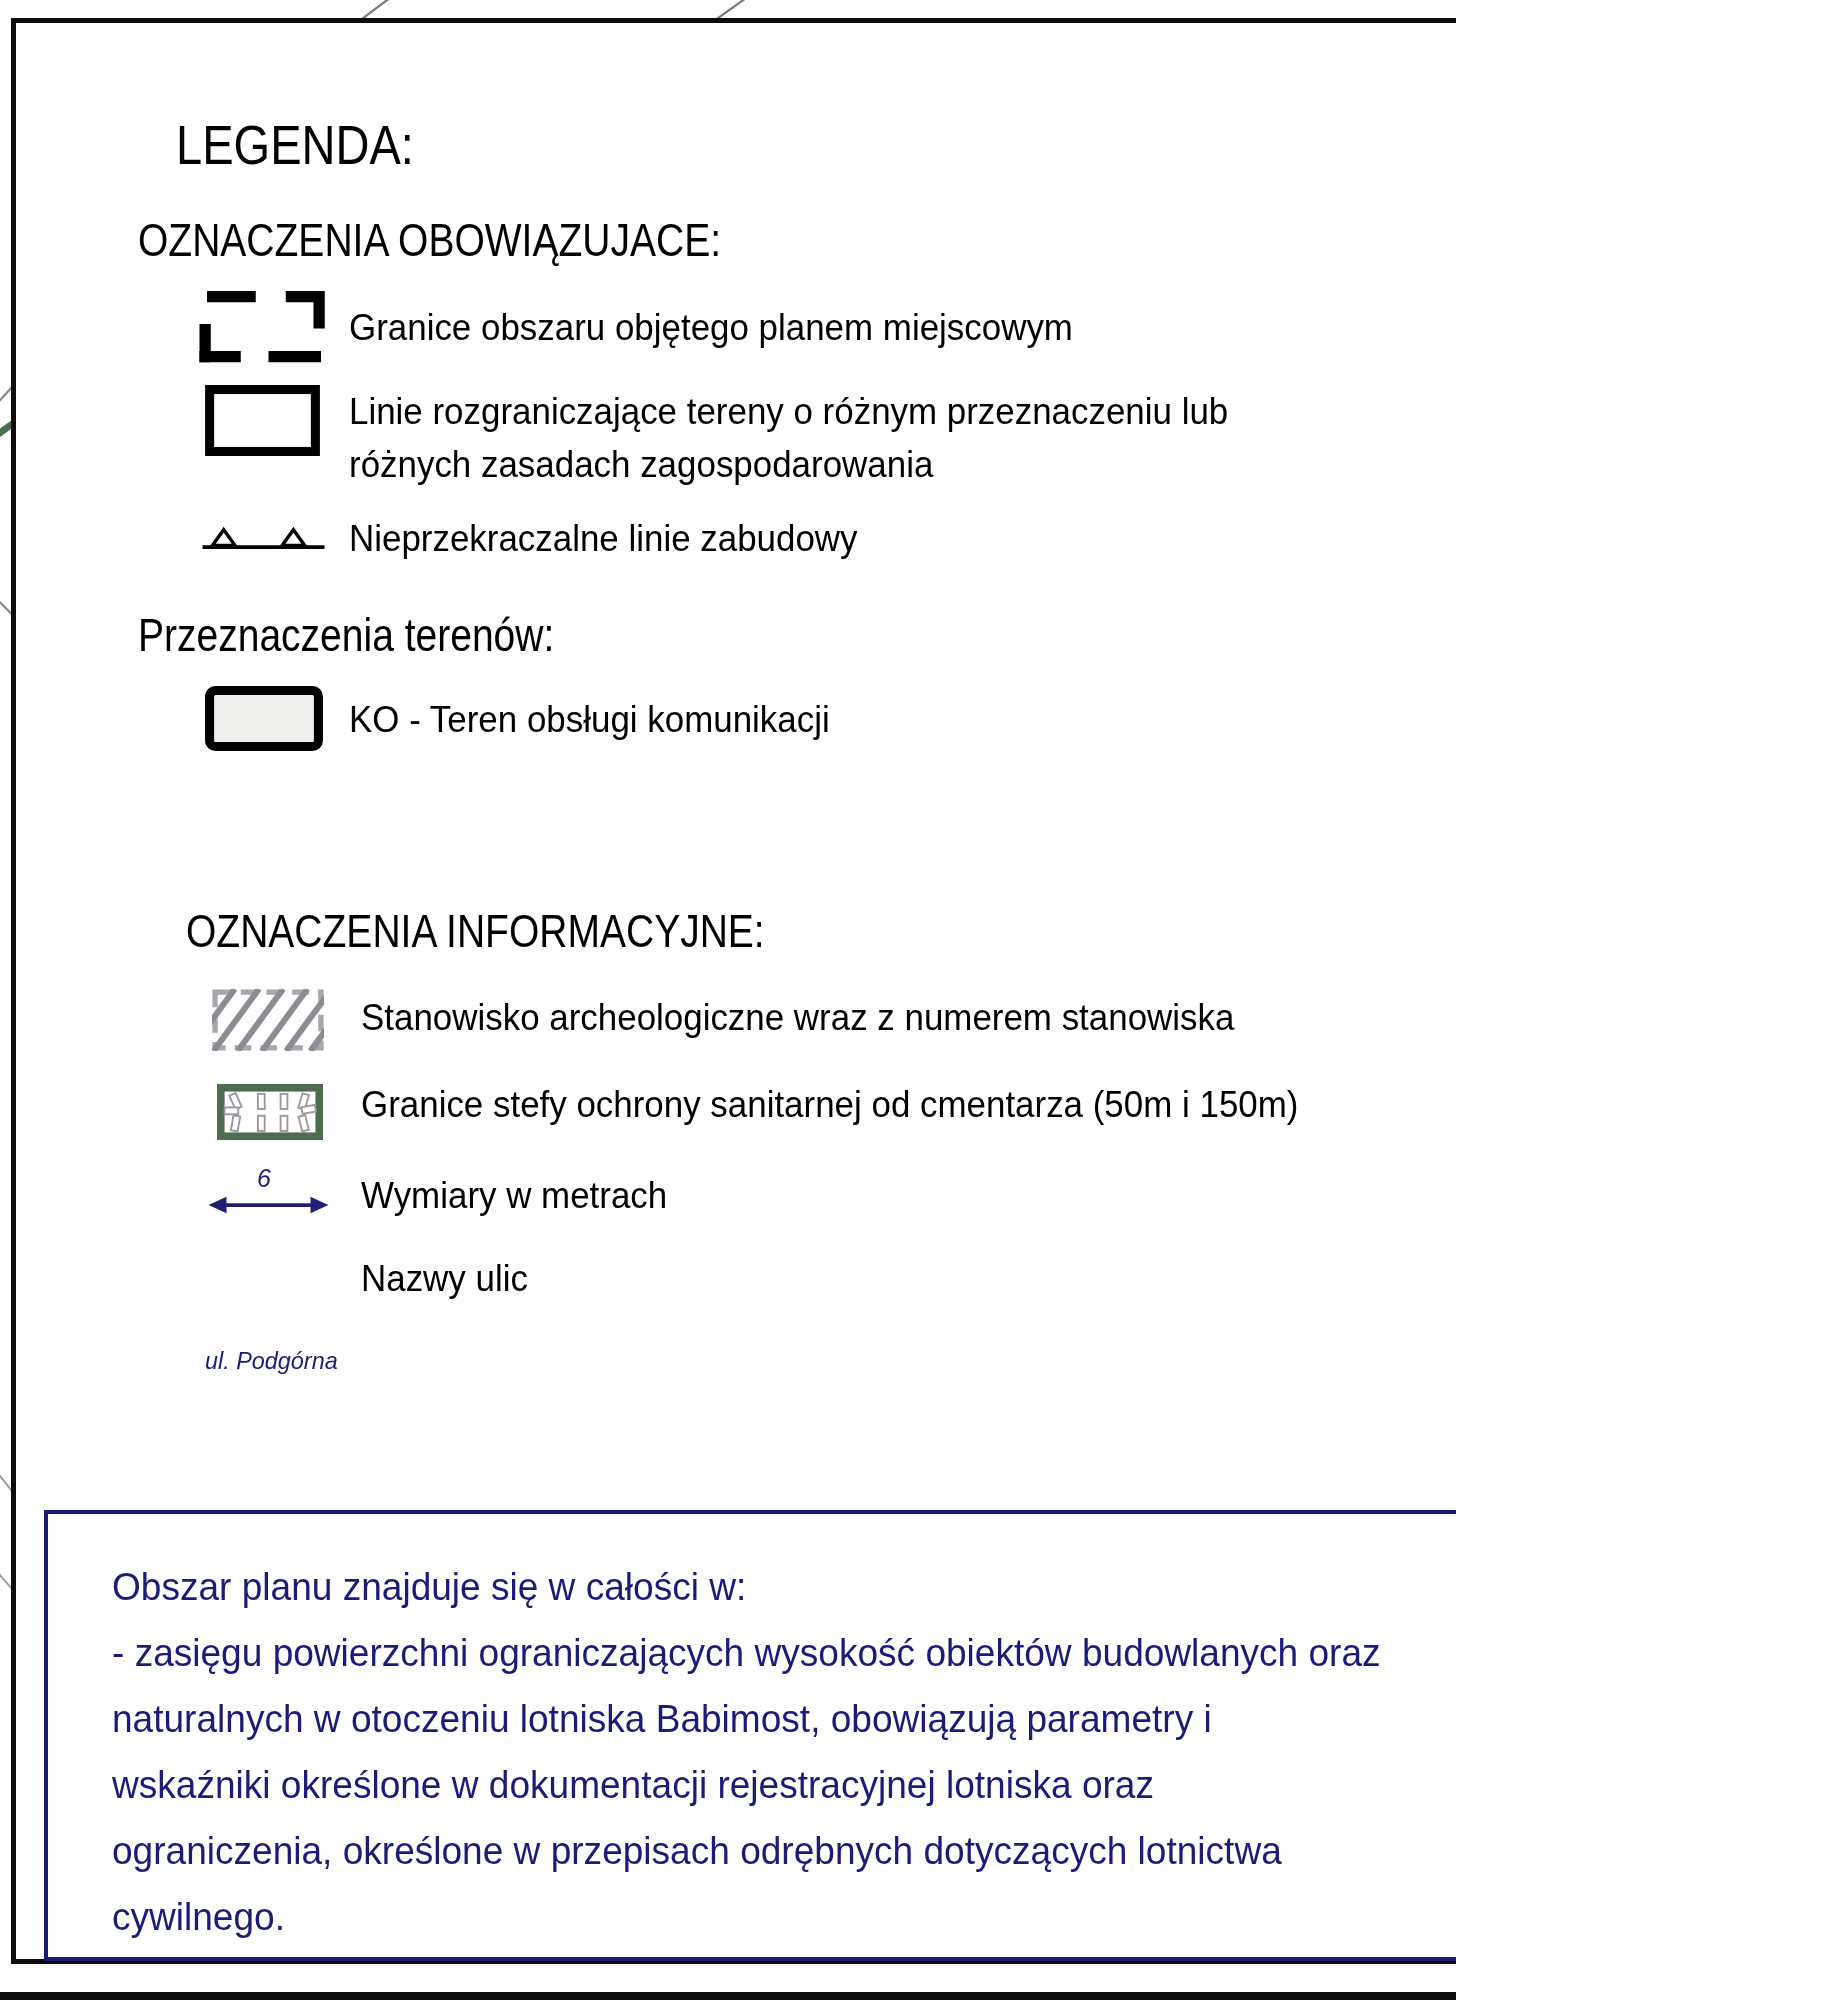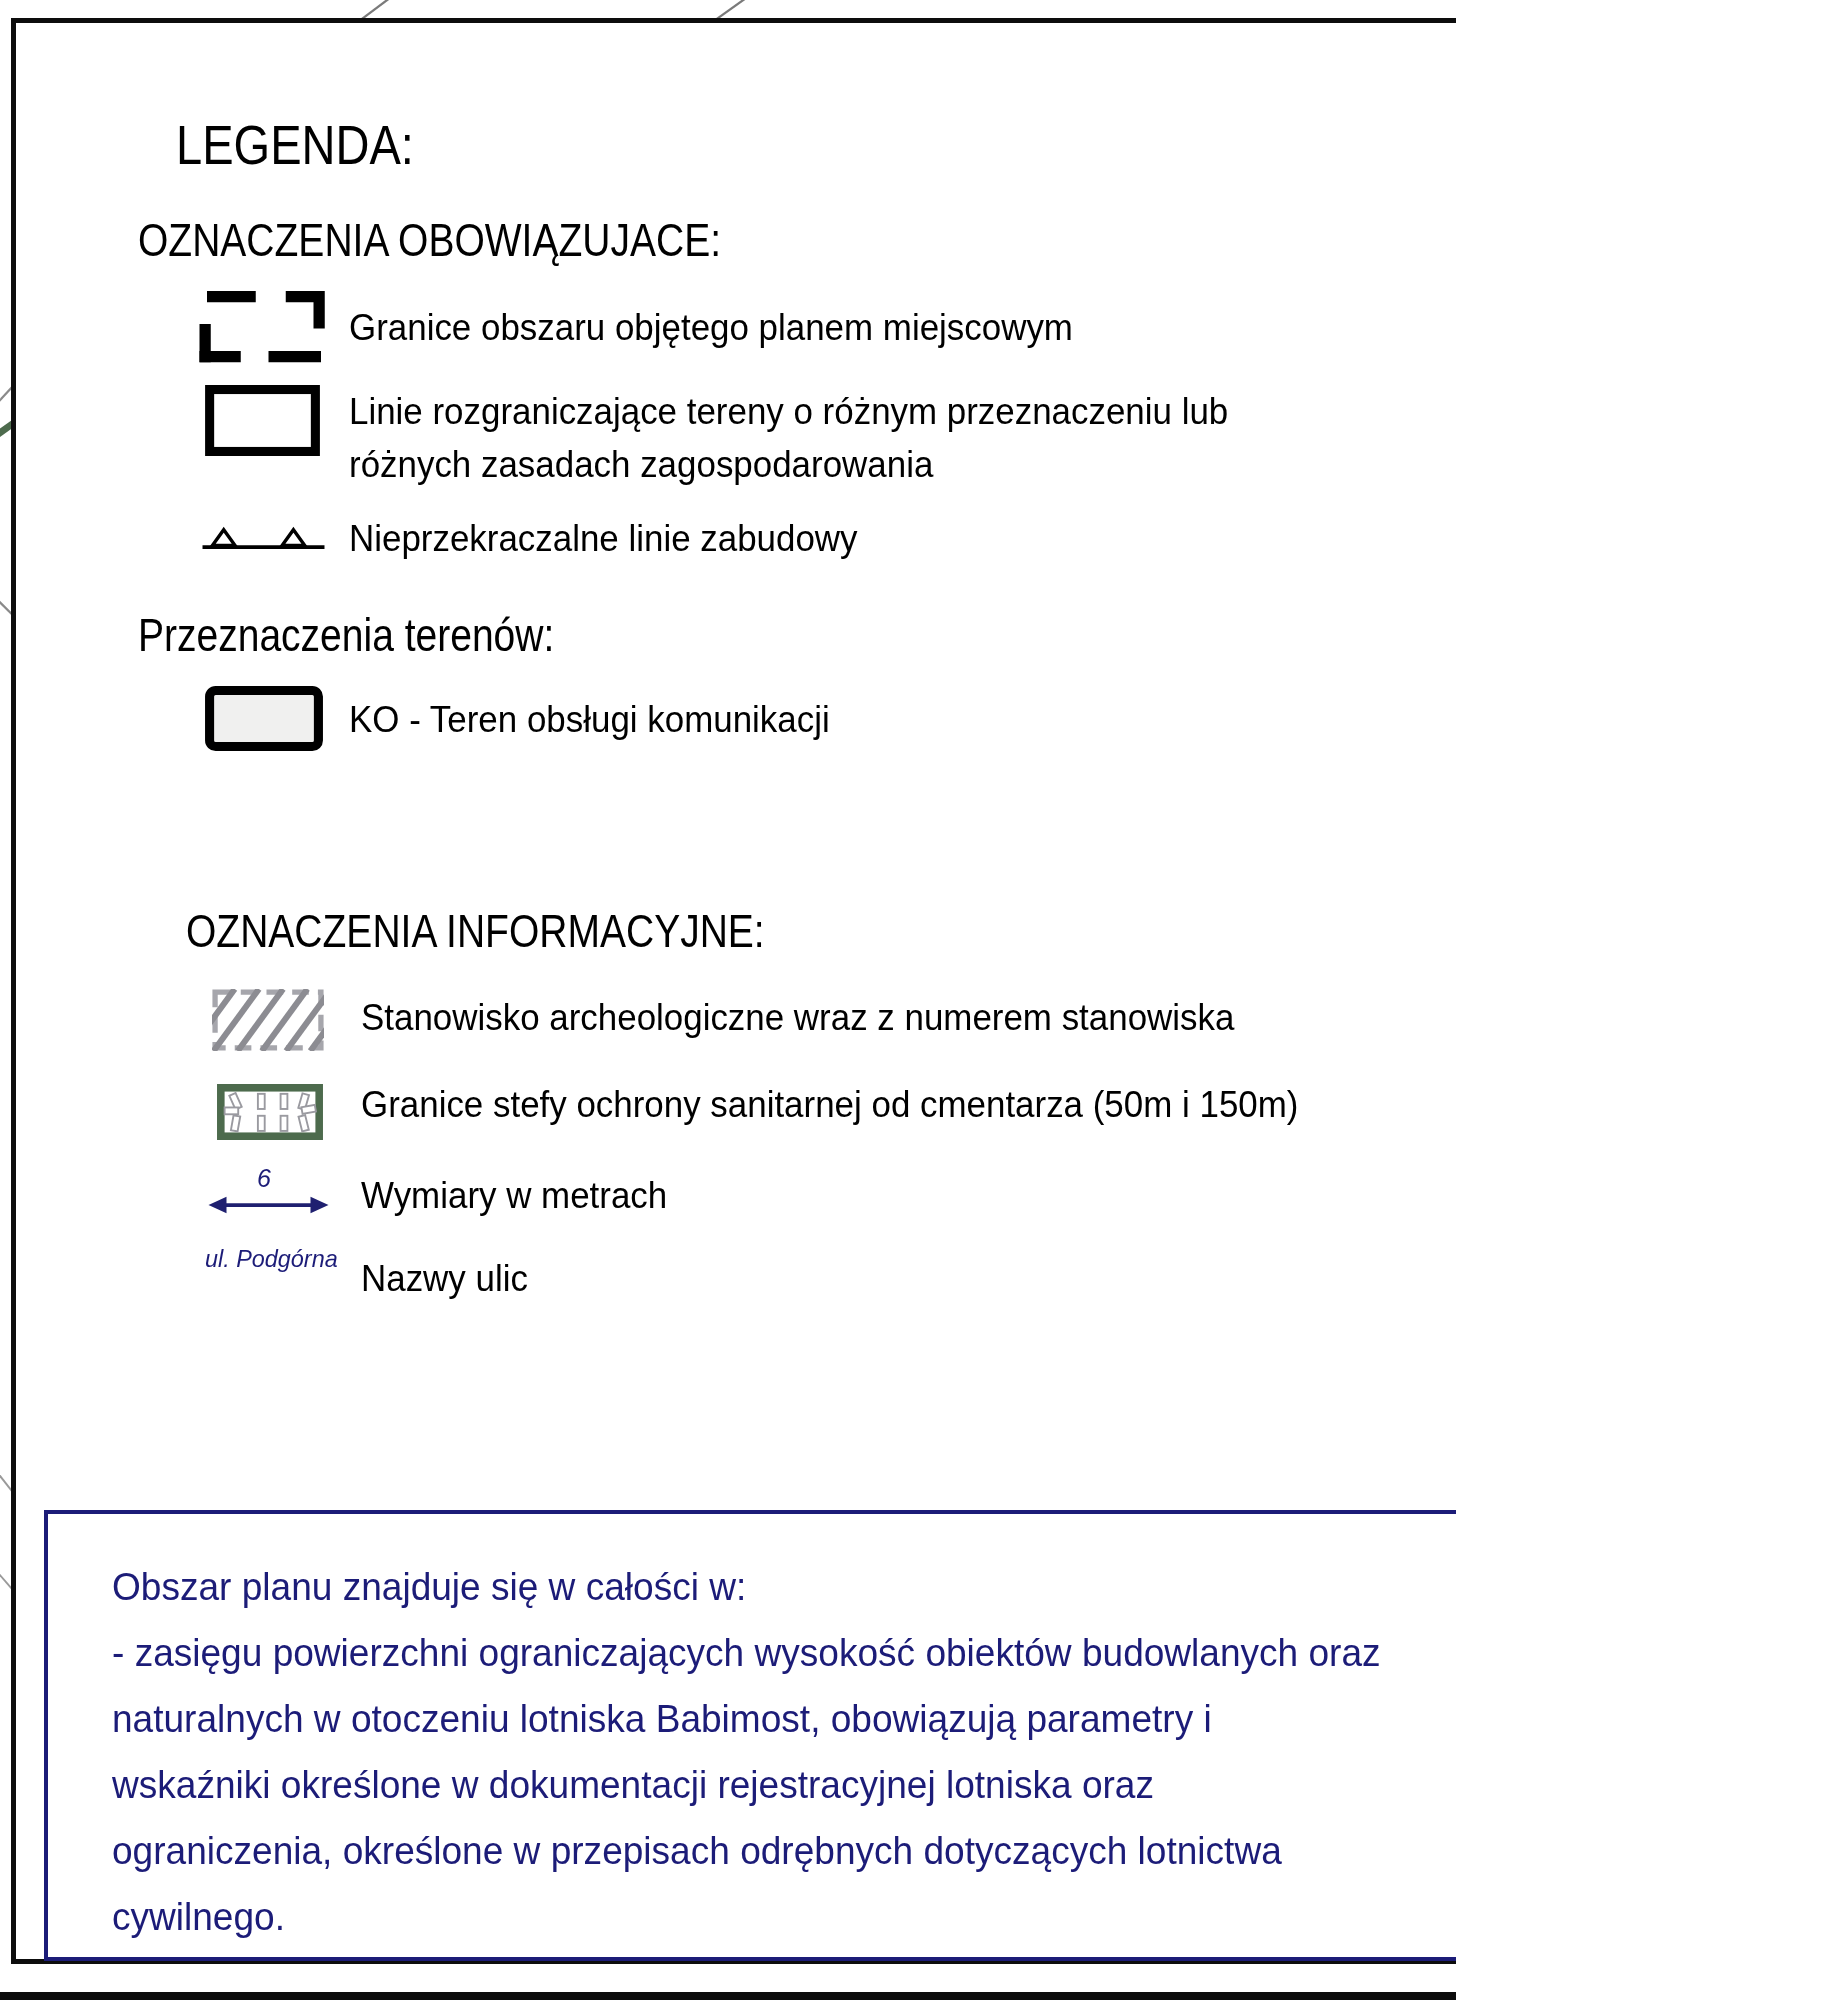--- a/index.html
+++ b/index.html
@@ -120,21 +120,21 @@
   <div class="abs t-black item-label" style="left:361px;top:1084px;">Granice stefy ochrony sanitarnej od cmentarza (50m i 150m)</div>
 
   <div class="abs t-navy dim-num" style="left:257px;top:1164px;">6</div>
   <svg class="abs" style="left:208px;top:1190px;" width="121" height="30" viewBox="0 0 160 40">
     <line x1="16" y1="20" x2="144" y2="20" stroke="#1f2070" stroke-width="5"></line>
     <polygon points="0,20 24,9 24,31" fill="#1f2070"></polygon>
     <polygon points="160,20 136,9 136,31" fill="#1f2070"></polygon>
   </svg>
   <div class="abs t-black item-label" style="left:361px;top:1175px;">Wymiary w metrach</div>
 
-  <div class="abs t-navy sym-text" style="left:205px;top:1246px;">ul. Podgórna</div>
+  <div class="abs t-navy sym-text" style="left:205px;top:1348px;">ul. Podgórna</div>
   <div class="abs t-black item-label" style="left:361px;top:1258px;">Nazwy ulic</div>
 
   <div class="note-box"></div>
   <div class="note-text">
     <div class="note-line">Obszar planu znajduje się w całości w:</div>
     <div class="note-line">- zasięgu powierzchni ograniczających wysokość obiektów budowlanych oraz</div>
     <div class="note-line">naturalnych w otoczeniu lotniska Babimost, obowiązują parametry i</div>
     <div class="note-line">wskaźniki określone w dokumentacji rejestracyjnej lotniska oraz</div>
     <div class="note-line">ograniczenia, określone w przepisach odrębnych dotyczących lotnictwa</div>
     <div class="note-line">cywilnego.</div>

